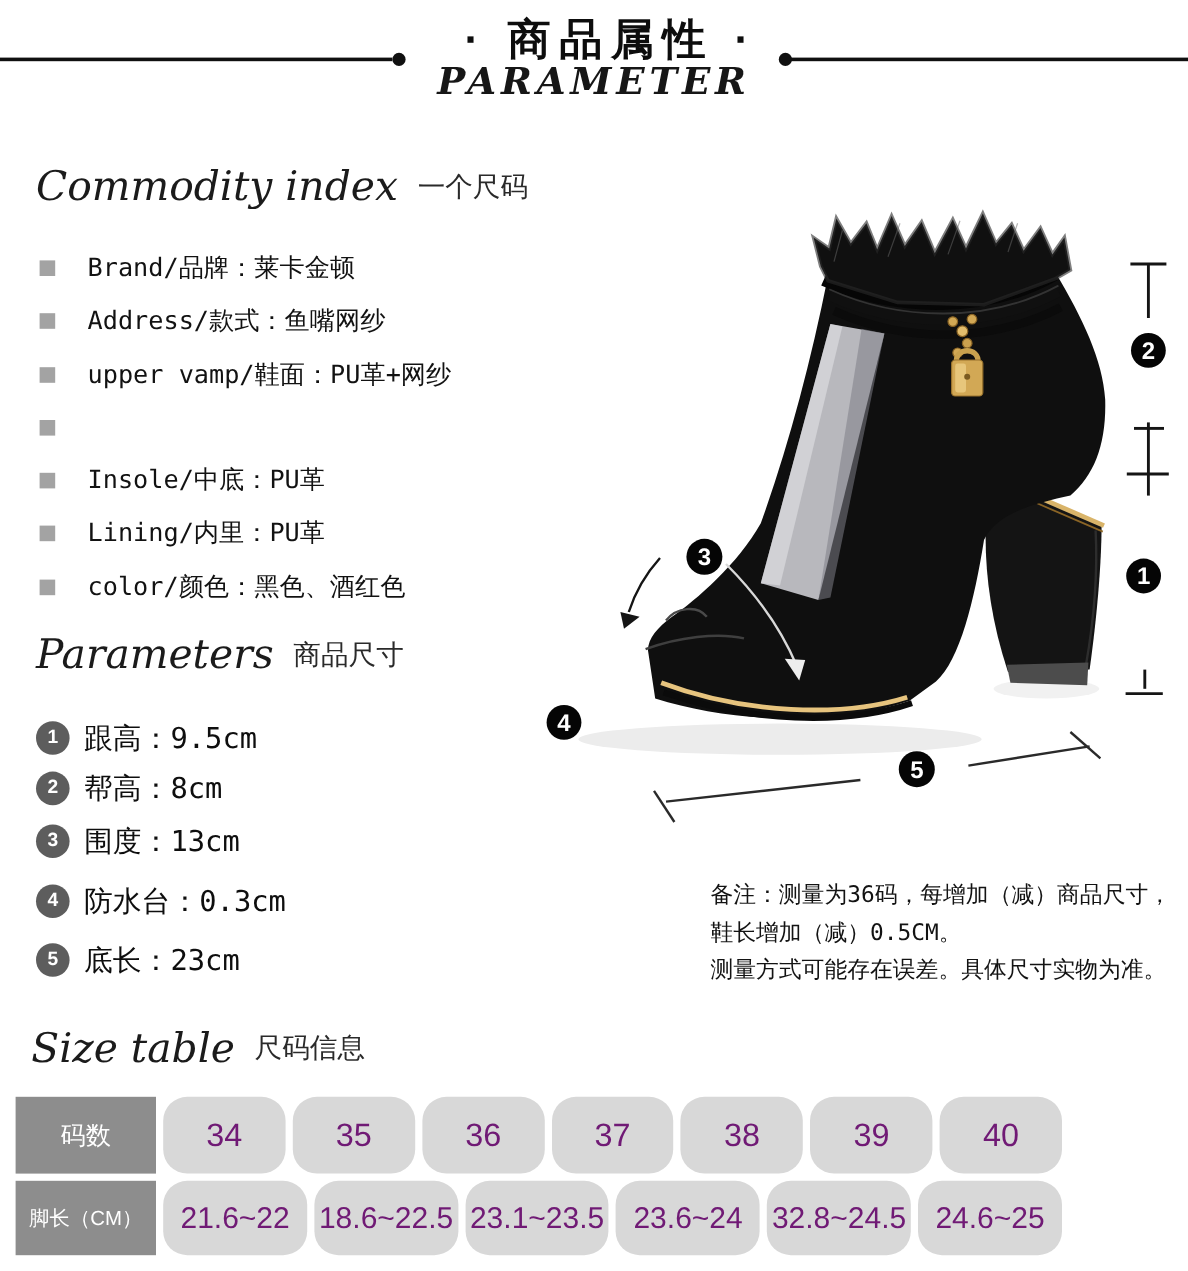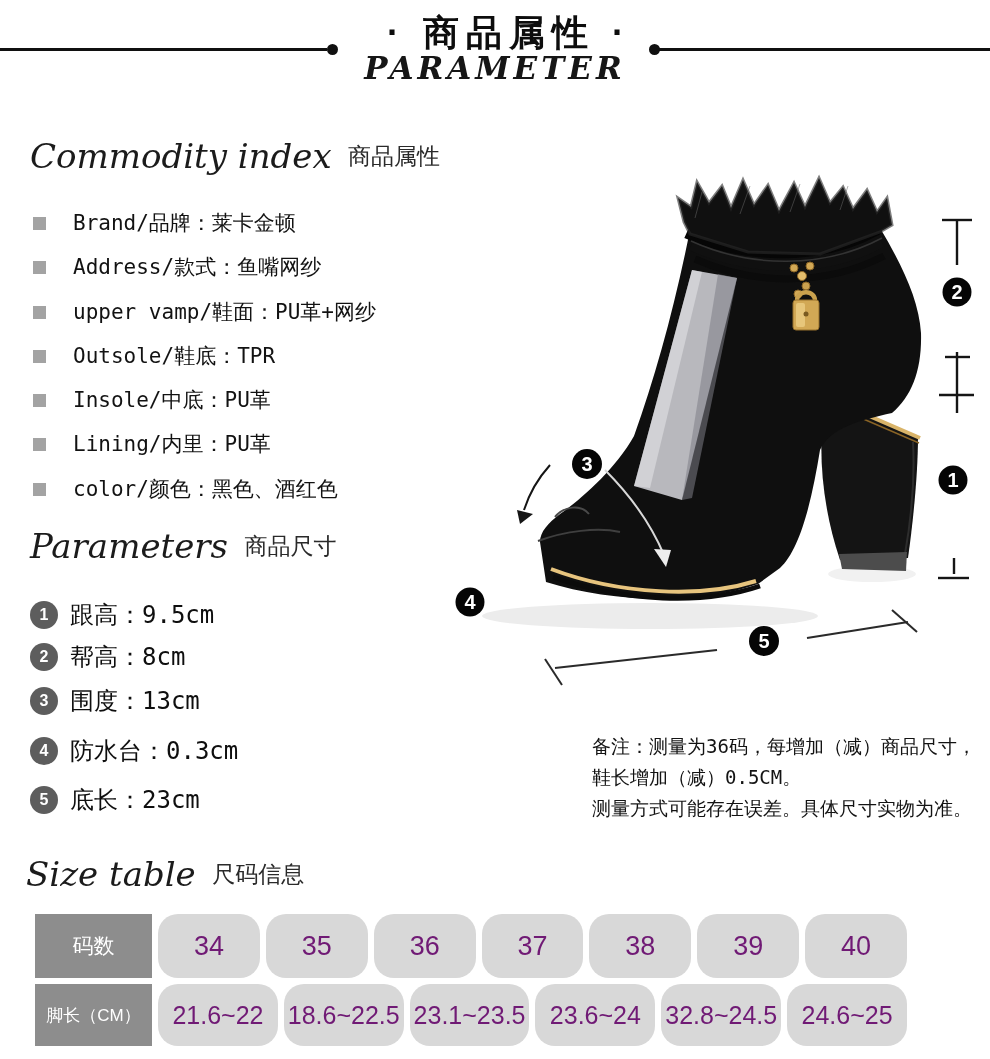--- a/index.html
+++ b/index.html
@@ -43,21 +43,21 @@
               margin-right:12px;flex:none;}
   .param-text{font-family:"DejaVu Sans Mono","Liberation Mono",monospace;
               font-size:24px;color:#0e0e0e;white-space:nowrap;}
 
   
   .note{position:absolute;left:592px;top:731px;width:396px;
         font-family:"DejaVu Sans Mono","Liberation Mono",monospace;
         font-size:19px;line-height:31px;color:#131313;}
 
   
-  .size-table{position:absolute;left:35px;top:914px;width:872px;}
+  .size-table{position:absolute;left:13px;top:914px;width:872px;}
   .st-row{display:flex;gap:6px;margin-bottom:6px;}
   .st-row-1 .cell{height:64px;}
   .st-row-2 .cell{height:62px;}
   .cell{display:flex;align-items:center;justify-content:center;}
   .cell.first{width:117px;flex:none;}
   .cell.data{flex:1;}
   .th{background:#8d8d8d;color:#ffffff;}
   .st-row-1 .th{font-size:21px;}
   .st-row-2 .th{font-size:17px;}
   .td{background:#d8d8d8;color:#701a75;border-radius:20px;}
@@ -76,39 +76,38 @@
   <div class="rule" style="left:0;top:48px;width:327px;"></div>
   <div class="rule-dot" style="left:327px;top:44px;"></div>
   <div class="rule" style="left:657px;top:48px;width:333px;"></div>
   <div class="rule-dot" style="left:649px;top:44px;"></div>
 
   <div class="main-title">· 商品属性 ·</div>
   <div class="sub-title">PARAMETER</div>
 
   <div class="sec-head" style="left:30px;top:136px;">
     <span class="en">Commodity index</span>
-    <span class="cn">商品属性</span>
+    <span class="cn">一个尺码</span>
   </div>
 
   <div class="attr-list">
     <div class="attr-row">
       <span class="bullet"></span>
       <span class="attr-text">Brand/品牌：莱卡金顿</span>
     </div>
     <div class="attr-row">
       <span class="bullet"></span>
       <span class="attr-text">Address/款式：鱼嘴网纱</span>
     </div>
     <div class="attr-row">
       <span class="bullet"></span>
       <span class="attr-text">upper vamp/鞋面：PU革+网纱</span>
     </div>
     <div class="attr-row">
       <span class="bullet"></span>
-      <span class="attr-text">Outsole/鞋底：TPR</span>
     </div>
     <div class="attr-row">
       <span class="bullet"></span>
       <span class="attr-text">Insole/中底：PU革</span>
     </div>
     <div class="attr-row">
       <span class="bullet"></span>
       <span class="attr-text">Lining/内里：PU革</span>
     </div>
     <div class="attr-row">

